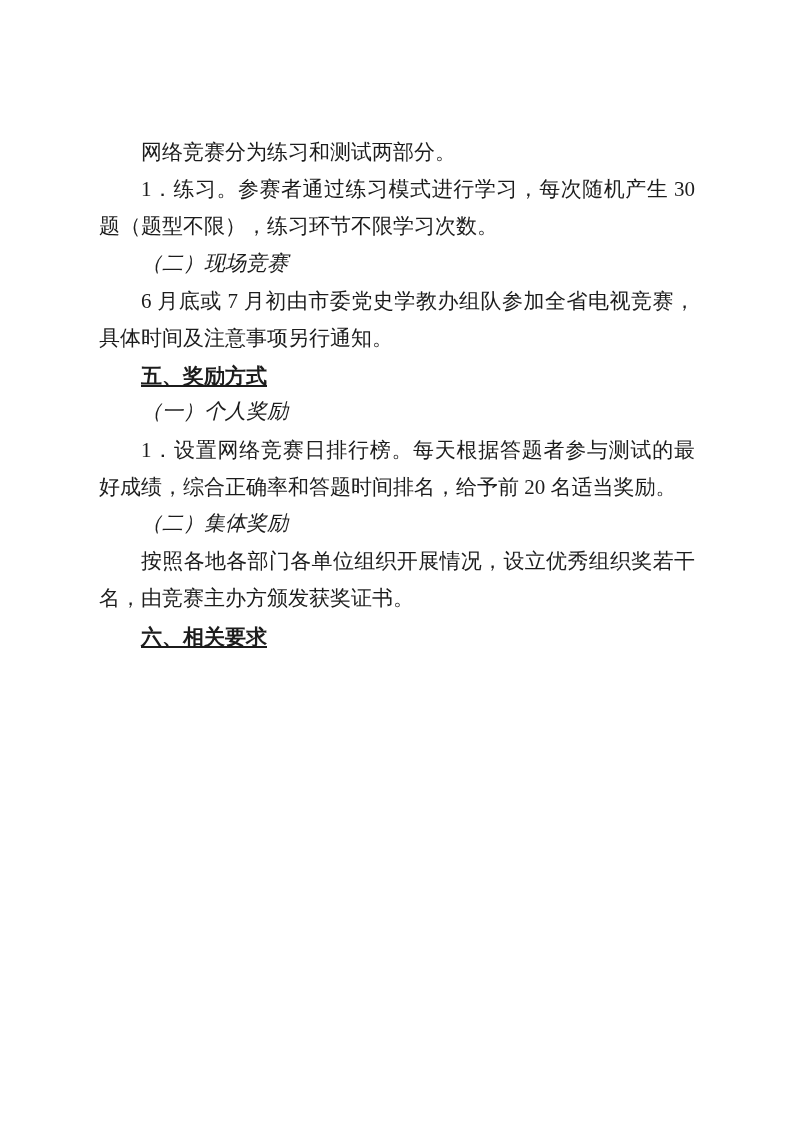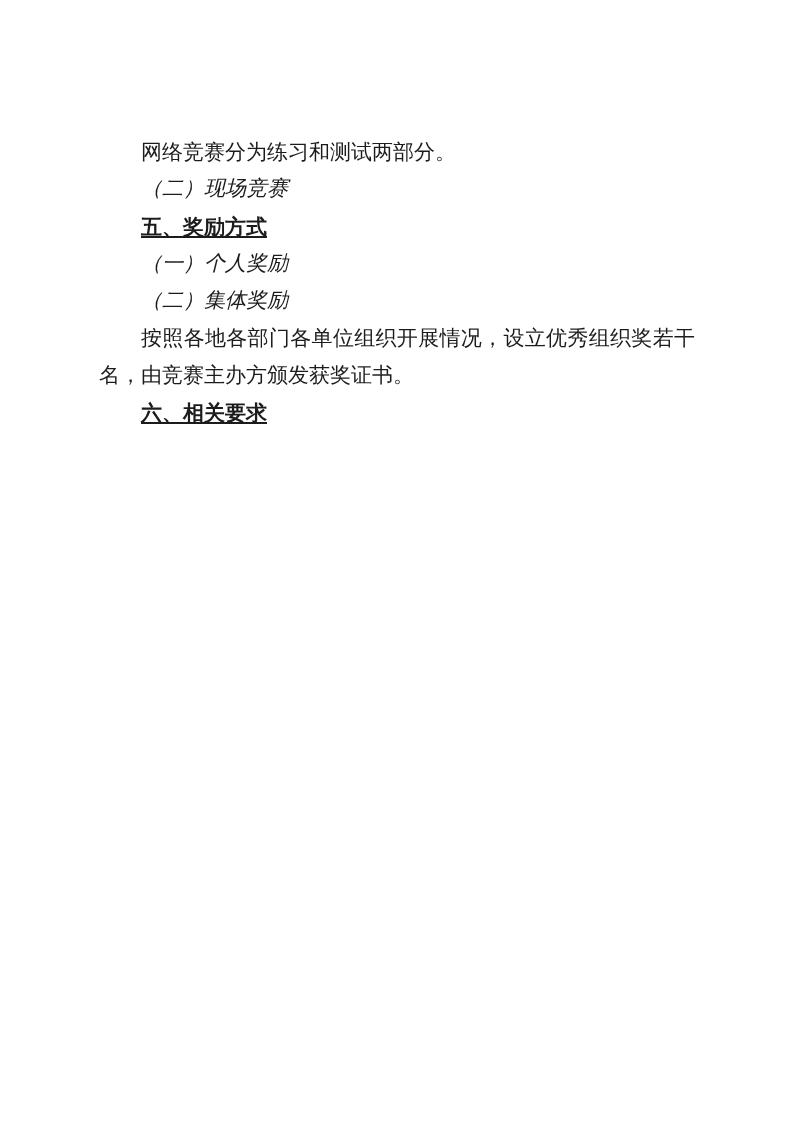--- a/index.html
+++ b/index.html
@@ -69,23 +69,26 @@
     margin: 0 9px;
   }
 </style>
 </head>
 <body>
 
 <div class="page">
 
   <div class="content">
     <p class="p-body">网络竞赛分为练习和测试两部分。</p>
+    <p class="p-body">1．练习。参赛者通过练习模式进行学习，每次随机产生 30 题（题型不限），练习环节不限学习次数。</p>
     <p class="p-kai">（二）现场竞赛</p>
+    <p class="p-body">6 月底或 7 月初由市委党史学教办组队参加全省电视竞赛，具体时间及注意事项另行通知。</p>
     <p class="p-head">五、奖励方式</p>
     <p class="p-kai">（一）个人奖励</p>
+    <p class="p-body">1．设置网络竞赛日排行榜。每天根据答题者参与测试的最好成绩，综合正确率和答题时间排名，给予前 20 名适当奖励。</p>
     <p class="p-kai">（二）集体奖励</p>
     <p class="p-body">按照各地各部门各单位组织开展情况，设立优秀组织奖若干名，由竞赛主办方颁发获奖证书。</p>
     <p class="p-head">六、相关要求</p>
   </div>
 
   <div class="footer">
     <span class="dash">—</span><span class="page-num">3</span><span class="dash">—</span>
   </div>
 
 </div>

